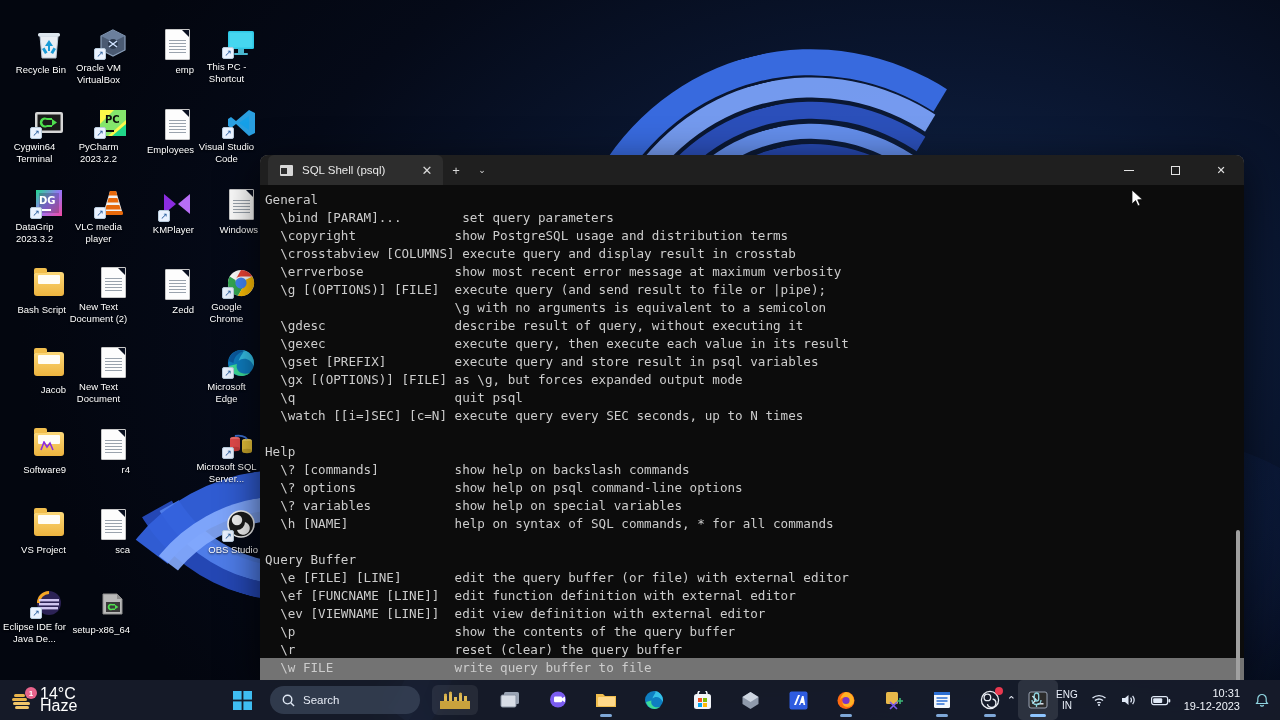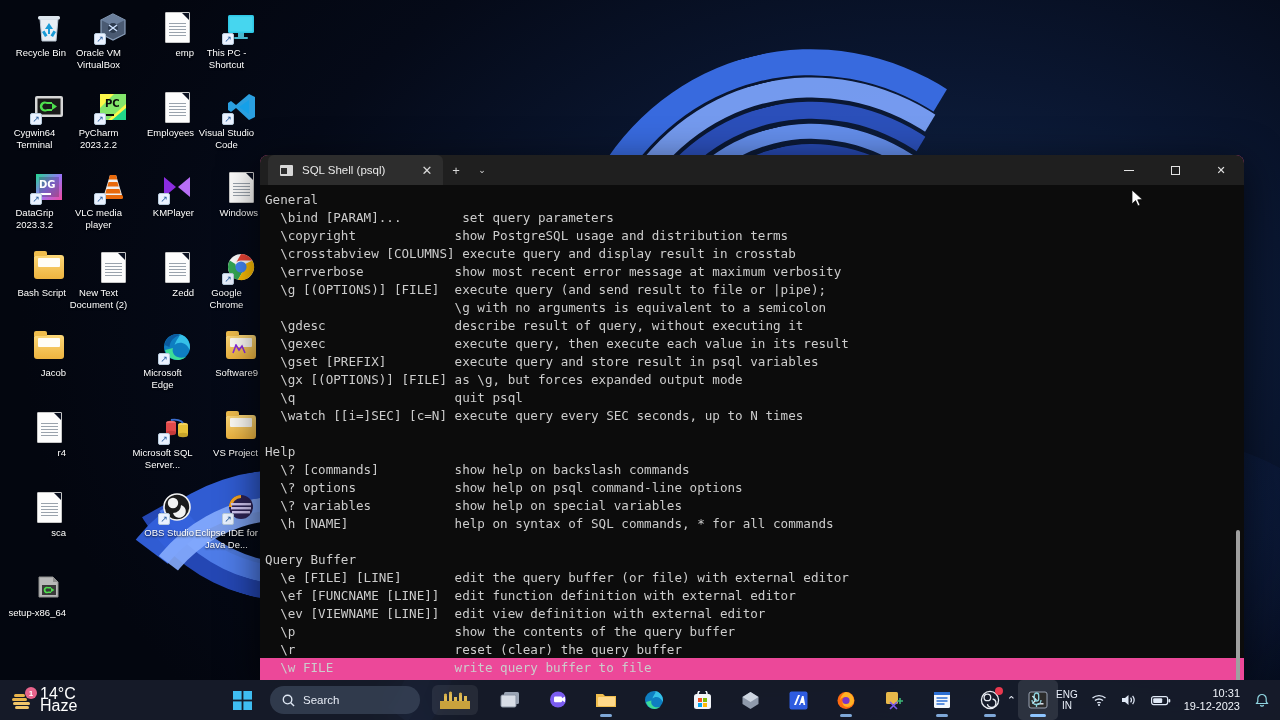--- a/index.html
+++ b/index.html
@@ -31,21 +31,21 @@
     display:grid; grid-template-columns:repeat(4,64px);
     grid-auto-rows:80px; column-gap:0; row-gap:0; padding-left:2px;
   }
   .dicon {
     width:64px; height:80px; display:flex; flex-direction:column;
     align-items:flex-end; justify-content:flex-start; padding-top:6px;
     cursor:default;
   }
   .dicon .glyph {
     width:34px; height:34px; position:relative; margin-bottom:3px;
-    display:flex; align-items:center; justify-content:center;
+    display:flex; align-items:center; justify-content:center;margin-top:17px;
   }
   .dicon .dlabel {
     font-size:9.5px; line-height:11.5px; color:#fff; text-align:center;
     text-shadow:0 1px 2px rgba(0,0,0,.85); max-width:63px;
     word-wrap:break-word;
   }
   .shortcut {
     position:absolute; left:-2px; bottom:-1px; width:12px; height:12px;
     background:#eaf2ff; border:1px solid #b9ccdd; border-radius:2px;
     display:flex; align-items:center; justify-content:center;
@@ -76,21 +76,21 @@
     background:#f0bd4d; border-radius:2px 2px 0 0;
   }
   .folder .inner {
     position:absolute; left:4px; top:3px; right:4px; height:9px;
     background:#fffdf6; border-radius:1px;
   }
 
   
   #term {
     position:absolute; left:260px; top:155px; width:984px; height:525px;
-    background:#ec4899; border-radius:8px 8px 0 0;
+    background:#737373; border-radius:8px 8px 0 0;
     box-shadow:0 10px 40px rgba(0,0,0,.65);
     overflow:hidden;
   }
   #titlebar {
     height:30px; background:#1f1f1f; display:flex; align-items:flex-end;
     position:relative;
   }
   #tabstrip { display:flex; align-items:flex-end; height:30px; padding-left:8px; }
   .tab {
     height:30px; min-width:175px; background:#2d2d2d;
@@ -416,20 +416,26 @@
 
     <div class="dicon">
       <div class="glyph">
         <div class="folder">
             <div class="inner"></div>
           </div>
       </div>
       <div class="dlabel">Jacob</div>
     </div>
 
+    <div class="dicon">
+      <div class="glyph">
+          <div class="doc"></div>
+        </div>
+      <div class="dlabel">New Text Document</div>
+    </div>
 
     <div class="dicon">
         <div class="glyph"></div>
       </div>
 
     <div class="dicon">
       <div class="glyph">
         <svg width="30" height="30" viewBox="0 0 30 30">
           <circle cx="15" cy="15" r="13" fill="#0e7ec1"></circle>
           <path d="M15 2 a13 13 0 0 1 12.6 16 c-3-8-11-9-15-5 2-7 8-10 2.4-11z" fill="#35c1e8"></path>

